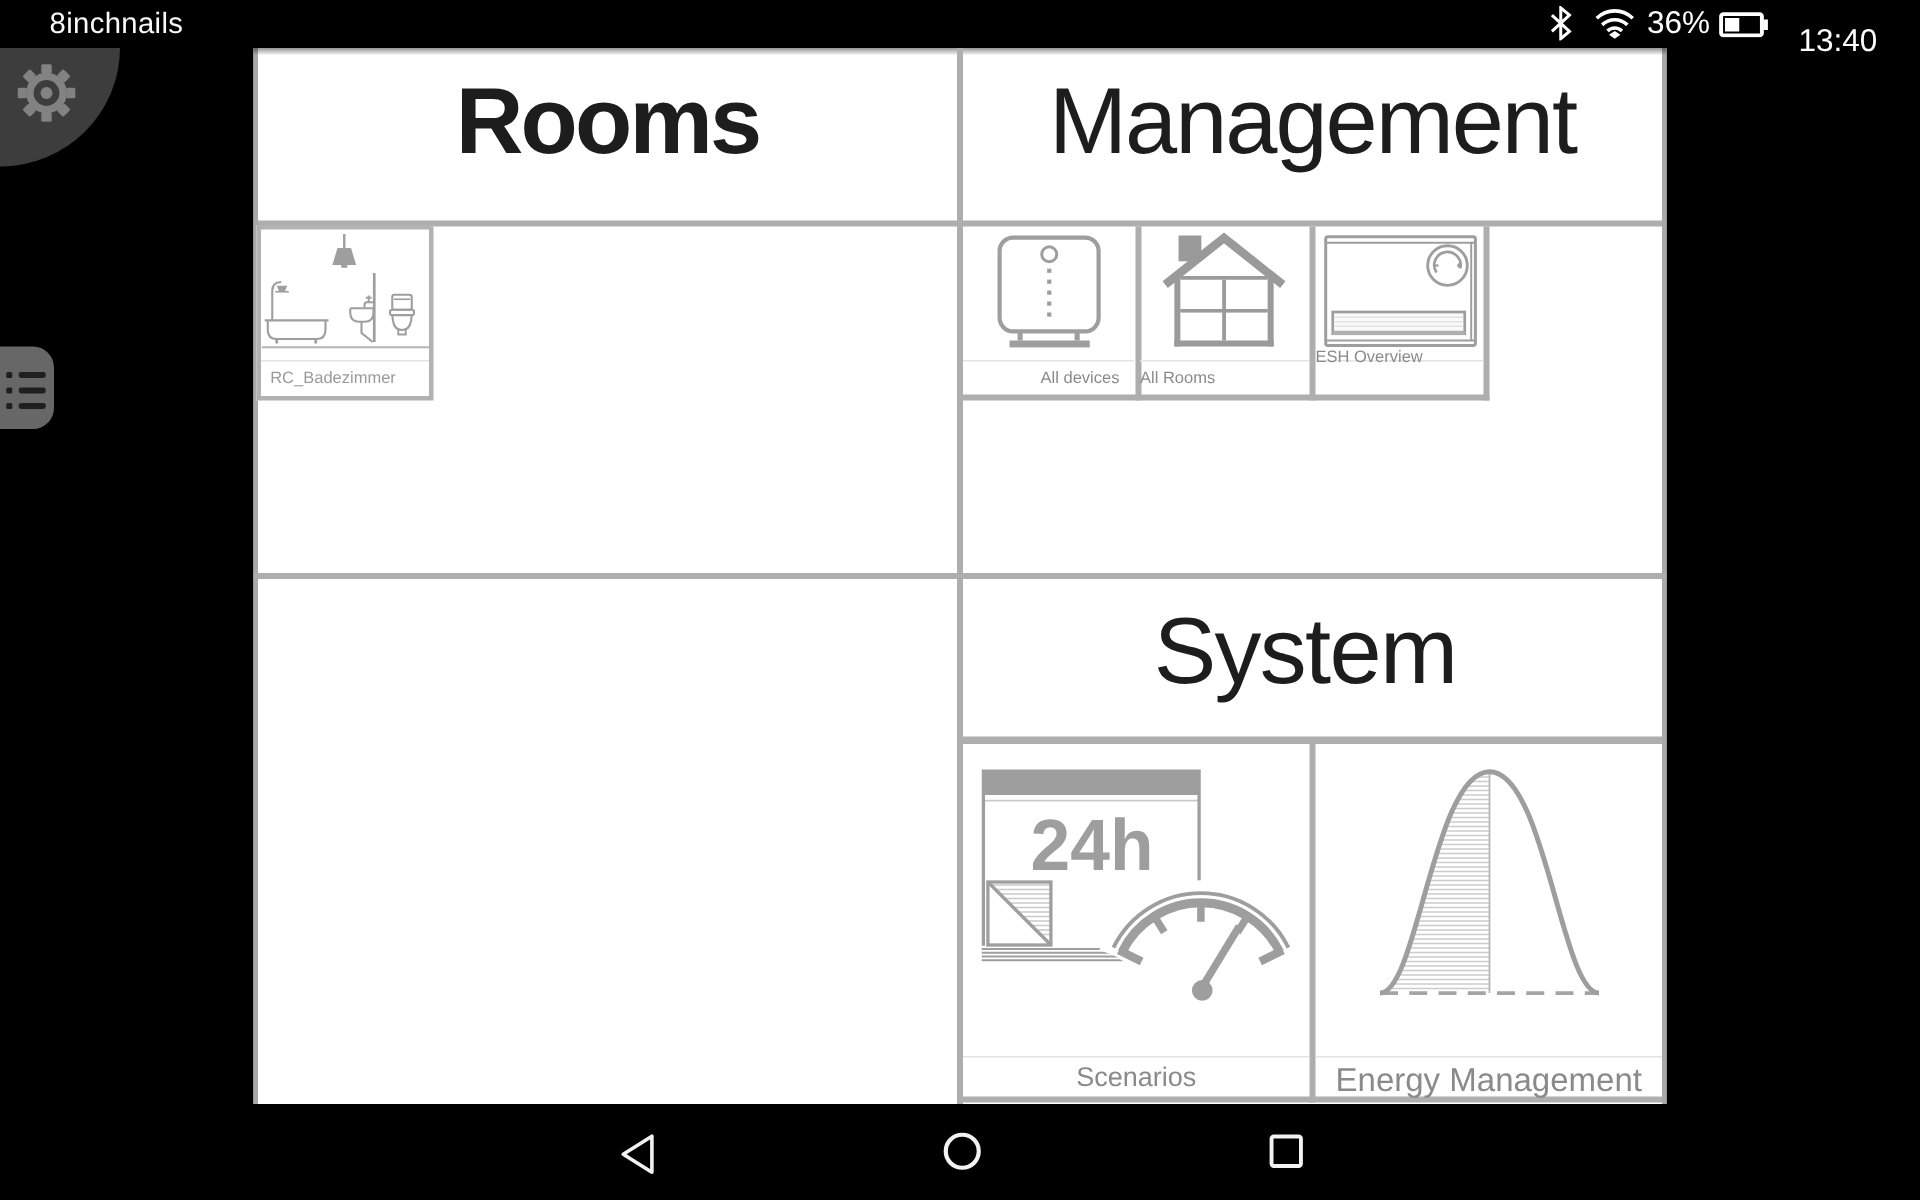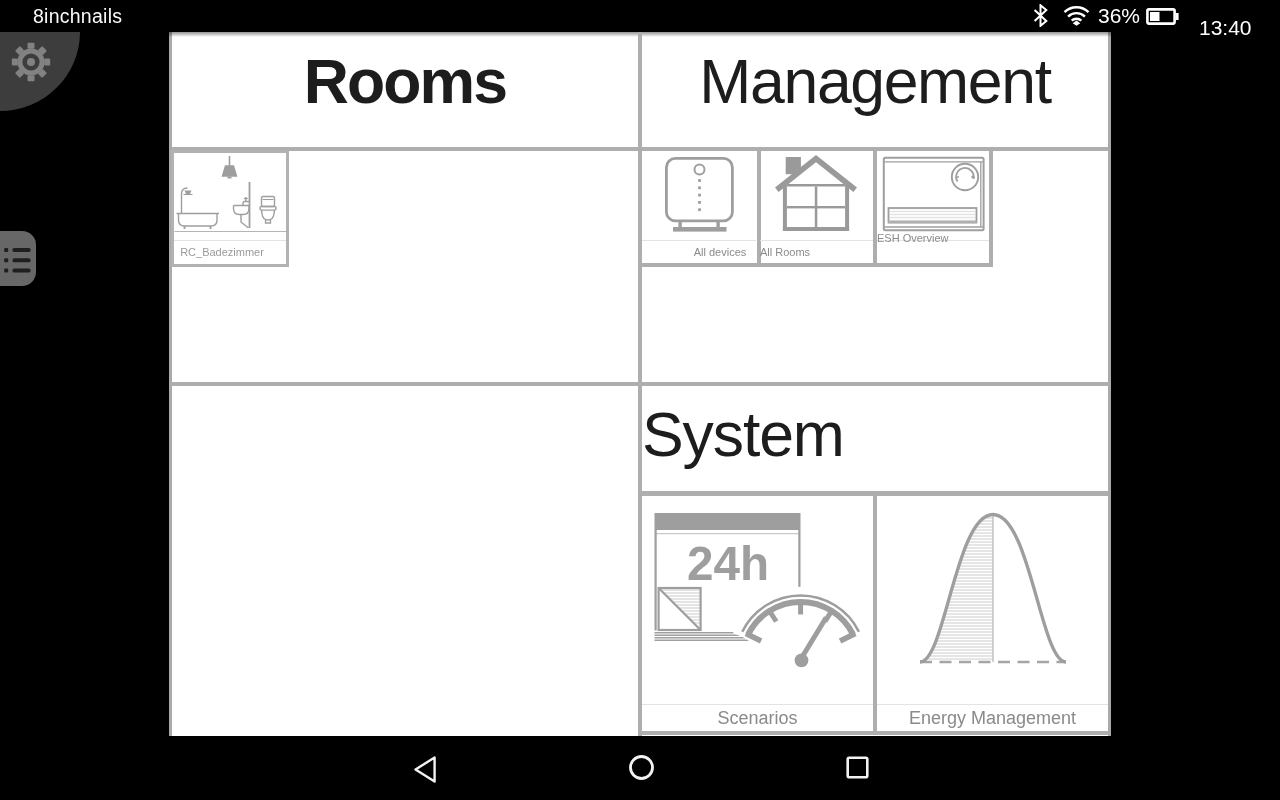--- a/index.html
+++ b/index.html
@@ -76,21 +76,21 @@
 
 <div class="abs" style="left:169px;top:32px;width:942px;height:5px;background:linear-gradient(rgba(0,0,0,0.42),rgba(0,0,0,0));"></div>
 
 <div class="gline" style="left:638px;top:32px;width:4px;height:704px;"></div>
 <div class="gline" style="left:169px;top:382px;width:942px;height:4px;"></div>
 <div class="gline" style="left:172px;top:146.5px;width:936px;height:4.5px;"></div>
 <div class="gline" style="left:642px;top:491px;width:466px;height:4.5px;"></div>
 
 <div class="abs" style="left:172px;top:50.4px;width:466px;text-align:center;line-height:1;font-size:62.5px;letter-spacing:-1.9px;color:#1d1d1d;font-weight:bold;">Rooms</div>
 <div class="abs" style="left:642px;top:49.6px;width:466px;text-align:center;line-height:1;font-size:62.5px;letter-spacing:-1.35px;color:#1d1d1d;">Management</div>
-<div class="abs" style="left:642px;top:403px;width:456px;line-height:1;font-size:62.5px;letter-spacing:-1.1px;color:#1d1d1d;">System</div>
+<div class="abs" style="left:642px;top:403px;width:456px;text-align:center;line-height:1;font-size:62.5px;letter-spacing:-1.1px;color:#1d1d1d;">System</div>
 
 <div class="abs" style="left:171px;top:149.5px;width:118px;height:117px;border:3px solid #b2b2b2;box-sizing:border-box;background:#fff;"></div>
 <svg class="abs" style="left:174px;top:152px;" width="112" height="88" viewBox="0 0 112 88">
   <g stroke="#9e9e9e" fill="none" stroke-width="1.4">
 
     <line x1="55.5" y1="4" x2="55.5" y2="14" stroke-width="1.6"></line>
     <path d="M48.5 24 L51.5 14 L59.5 14 L62.5 24 Z" fill="#9e9e9e"></path>
     <line x1="53.5" y1="25.5" x2="57.5" y2="25.5" stroke-width="2"></line>
 
     <path d="M7.5 62 L7.5 42 Q7.5 36 13.5 36"></path>
@@ -181,21 +181,21 @@
     <line x1="10" y1="63.5" x2="95" y2="63.5"></line>
   </g>
   <rect x="8.5" y="66.5" width="88" height="2.8" fill="#b0b0b0"></rect>
 </svg>
 
 <div class="gline" style="left:873px;top:495px;width:4px;height:240px;"></div>
 <div class="gline" style="left:642px;top:731px;width:466px;height:4px;"></div>
 <div class="abs" style="left:642px;top:703.5px;width:231px;height:1.4px;background:#e3e3e3;"></div>
 <div class="abs" style="left:877px;top:703.5px;width:231px;height:1.4px;background:#e3e3e3;"></div>
 <div class="abs lbl" style="left:642px;top:709px;width:231px;text-align:center;line-height:1;font-size:18px;">Scenarios</div>
-<div class="abs lbl" style="left:877px;top:709px;width:231px;text-align:center;line-height:1;font-size:18px;">Energy Management</div>
+<div class="abs lbl" style="left:877px;top:709px;width:231px;text-align:center;line-height:1;font-size:22px;">Energy Management</div>
 
 <svg class="abs" style="left:650px;top:508px;" width="215" height="165" viewBox="0 0 215 165">
 
   <rect x="4.5" y="5" width="146" height="17" fill="#9e9e9e"></rect>
   <line x1="6" y1="25.7" x2="149" y2="25.7" stroke="#c9c9c9" stroke-width="1.2"></line>
   <path d="M5.6 22 L5.6 122.5 M149.4 22 L149.4 84" fill="none" stroke="#9e9e9e" stroke-width="2.2"></path>
   <text x="78" y="72" text-anchor="middle" textLength="82" lengthAdjust="spacingAndGlyphs" font-family="Liberation Sans, sans-serif" font-size="48.5" font-weight="bold" fill="#9e9e9e">24h</text>
 
   <g clip-path="url(#sqclip)">
     <g stroke="#c9c9c9" stroke-width="1">

